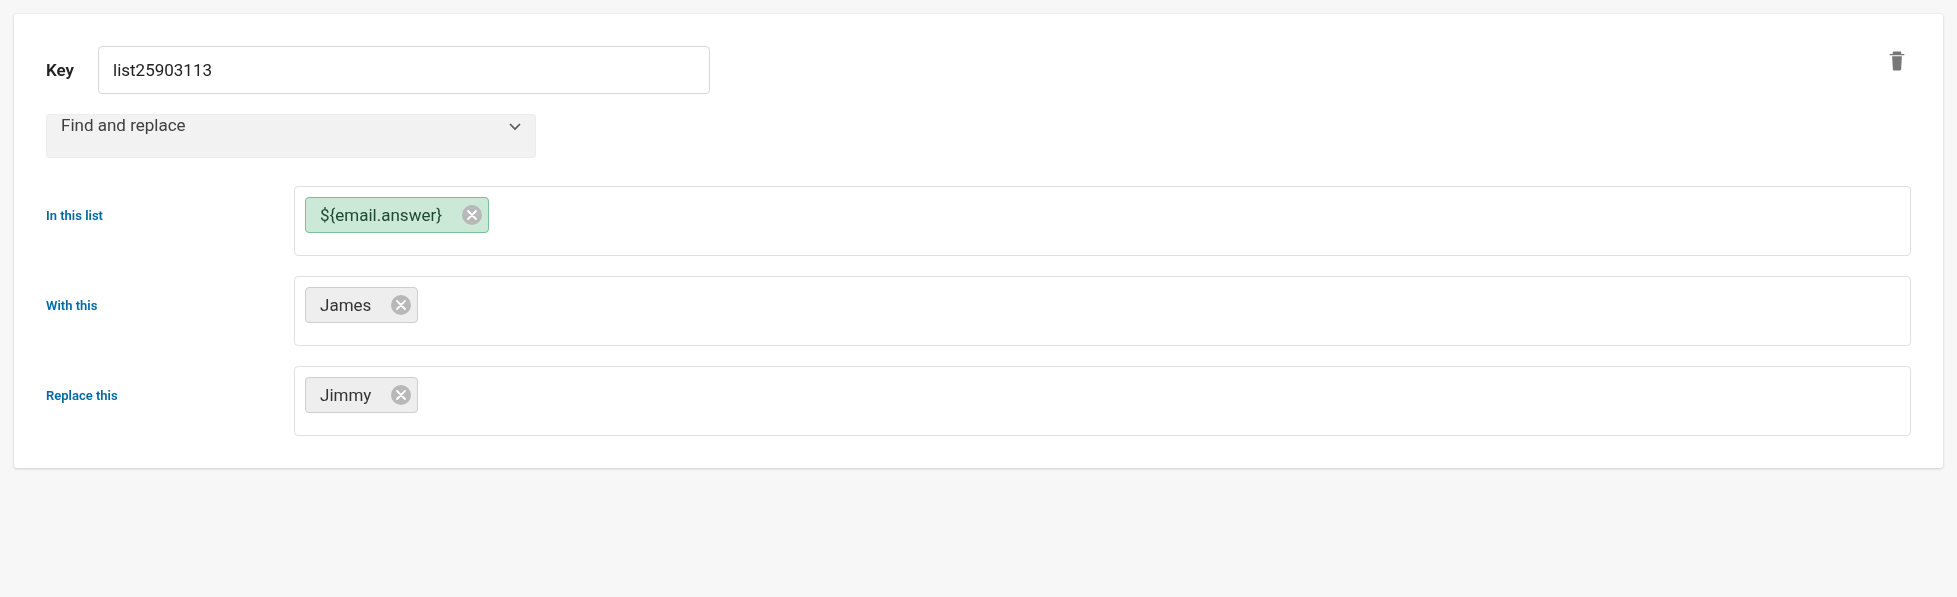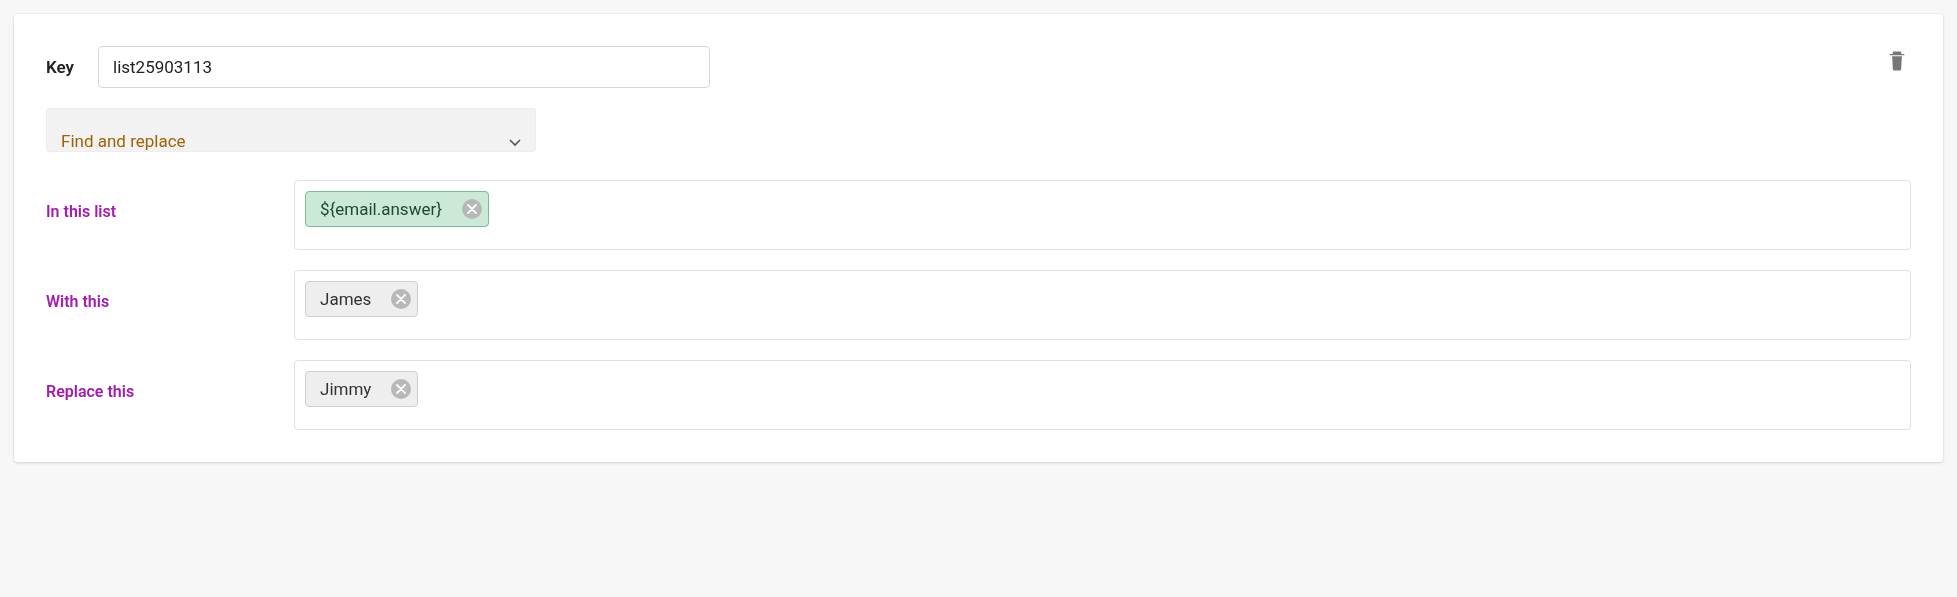--- a/index.html
+++ b/index.html
@@ -33,21 +33,21 @@
     }
     .key-label {
       width: 52px;
       font-weight: 600;
       color: #222;
       font-size: 17px;
     }
     .key-input {
       flex: 0 0 612px;
       max-width: 612px;
-      height: 42px;
+      height: 48px;
       border: 1px solid #d8d8d8;
       border-radius: 4px;
       padding: 0 14px;
       font-size: 17px;
       font-family: inherit;
       color: #222;
       outline: none;
     }
     .trash-btn {
       position: absolute;
@@ -60,48 +60,48 @@
       justify-content: center;
       cursor: pointer;
       color: #777;
     }
     .trash-btn svg {
       width: 18px;
       height: 22px;
     }
     .action-select {
       display: flex;
-      align-items: flex-end;
+      align-items: flex-start;
       justify-content: space-between;
       width: 490px;
       height: 44px;
       background: #f2f2f2;
       border: 1px solid #ededed;
       border-radius: 3px;
       padding: 0 14px;
-      color: #a16207;
+      color: #404040;
       font-size: 17px;
       cursor: pointer;
       margin-bottom: 28px;
     }
     .action-select .caret svg {
       width: 12px;
       height: 8px;
       fill: #555;
     }
     .field-row {
       display: flex;
       align-items: flex-start;
     }
     .field-label {
       width: 248px;
       flex-shrink: 0;
       font-weight: 600;
-      color: #a21caf;
-      font-size: 16px;
+      color: #0369a1;
+      font-size: 13px;
       padding-top: 22px;
     }
     .chip-input {
       flex: 1;
       min-height: 70px;
       border: 1px solid #e0e0e0;
       border-radius: 4px;
       padding: 10px;
       display: flex;
       align-items: flex-start;

